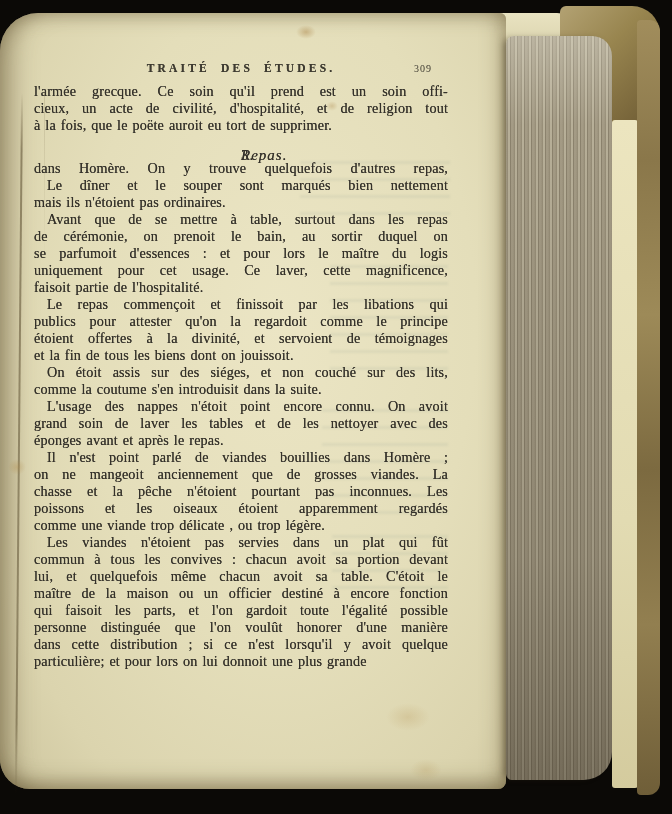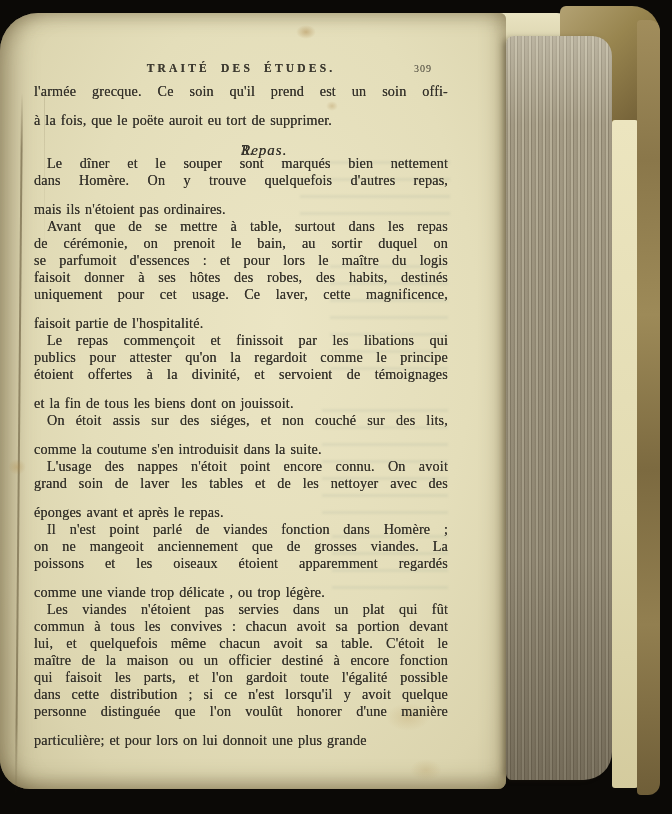--- a/index.html
+++ b/index.html
@@ -64,21 +64,21 @@
   .running-header{left:34px;top:49px;width:414px;height:18px;z-index:7;}
   .header-title{position:static;display:block;text-align:center;font-size:11.5px;
     letter-spacing:3.2px;word-spacing:5px;color:#3d3a30;font-weight:bold;
     text-shadow:0 0 .4px rgba(61,58,48,.8);}
   .page-number{right:16px;top:1px;font-size:10px;color:#3d3a30;letter-spacing:1px;}
 
   .text-block{left:34px;top:70px;width:414px;z-index:7;font-size:14.2px;line-height:17px;
     color:#34312a;letter-spacing:.15px;word-spacing:1.2px;
     text-shadow:0 0 .5px rgba(52,49,42,.85);}
   .text-block .line{position:static;text-align:justify;text-align-last:justify;}
-  .text-block .line.last{text-align-last:left;margin-top:12px;}
+  .text-block .line.last{text-align-last:left;}
   .text-block .line.indent{text-indent:13px;}
   .text-block .heading{position:static;text-align:center;margin:13px 0 26px;font-size:15px;letter-spacing:1px;}
   .text-block em,.heading em{font-style:italic;}
 </style>
 </head>
 <body>
 
 <div class="scene">
 
   <div class="cover-corner"></div>
@@ -99,54 +99,55 @@
     <div class="crease"></div>
     <div class="crease2"></div>
 
     <div class="running-header">
       <span class="header-title">TRAITÉ DES ÉTUDES.</span>
       <span class="page-number">309</span>
     </div>
 
     <div class="text-block">
         <div class="line">l'armée grecque. Ce soin qu'il prend est un soin offi-</div>
+        <div class="line">cieux, un acte de civilité, d'hospitalité, et de religion tout</div>
         <div class="line last">à la fois, que le poëte auroit eu tort de supprimer.</div>
         <div class="heading">
           <span>3. </span>
           <em>Repas.</em>
         </div>
+        <div class="line">dans Homère. On y trouve quelquefois d'autres repas,</div>
         <div class="line indent">Le dîner et le souper sont marqués bien nettement</div>
-        <div class="line">dans Homère. On y trouve quelquefois d'autres repas,</div>
         <div class="line last">mais ils n'étoient pas ordinaires.</div>
         <div class="line indent">Avant que de se mettre à table, surtout dans les repas</div>
         <div class="line">de cérémonie, on prenoit le bain, au sortir duquel on</div>
         <div class="line">se parfumoit d'essences : et pour lors le maître du logis</div>
-        <div class="line">faisoit donner à ses hôtes des robes, des habits, destinés</div>
         <div class="line">uniquement pour cet usage. Ce laver, cette magnificence,</div>
         <div class="line last">faisoit partie de l'hospitalité.</div>
         <div class="line indent">Le repas commençoit et finissoit par les libations qui</div>
         <div class="line">publics pour attester qu'on la regardoit comme le principe</div>
         <div class="line">étoient offertes à la divinité, et servoient de témoignages</div>
         <div class="line last">et la fin de tous les biens dont on jouissoit.</div>
         <div class="line indent">On étoit assis sur des siéges, et non couché sur des lits,</div>
         <div class="line last">comme la coutume s'en introduisit dans la suite.</div>
         <div class="line indent">L'usage des nappes n'étoit point encore connu. On avoit</div>
         <div class="line">grand soin de laver les tables et de les nettoyer avec des</div>
         <div class="line last">éponges avant et après le repas.</div>
-        <div class="line indent">Il n'est point parlé de viandes fonction dans Homère ;</div>
+        <div class="line indent">Il n'est point parlé de viandes bouillies dans Homère ;</div>
         <div class="line">on ne mangeoit anciennement que de grosses viandes. La</div>
+        <div class="line">chasse et la pêche n'étoient pourtant pas inconnues. Les</div>
         <div class="line">poissons et les oiseaux étoient apparemment regardés</div>
         <div class="line last">comme une viande trop délicate , ou trop légère.</div>
         <div class="line indent">Les viandes n'étoient pas servies dans un plat qui fût</div>
         <div class="line">commun à tous les convives : chacun avoit sa portion devant</div>
         <div class="line">lui, et quelquefois même chacun avoit sa table. C'étoit le</div>
         <div class="line">maître de la maison ou un officier destiné à encore fonction</div>
         <div class="line">qui faisoit les parts, et l'on gardoit toute l'égalité possible</div>
+        <div class="line">personne distinguée que l'on voulût honorer d'une manière</div>
         <div class="line">dans cette distribution ; si ce n'est lorsqu'il y avoit quelque</div>
-        <div class="line">personne distinguée que l'on voulût honorer d'une manière</div>
         <div class="line last">particulière; et pour lors on lui donnoit une plus grande</div>
       </div>
   </div>
 
   <div class="stack"></div>
   <div class="inner-strip"></div>
   <div class="cover-strip"></div>
 
 </div>
 

